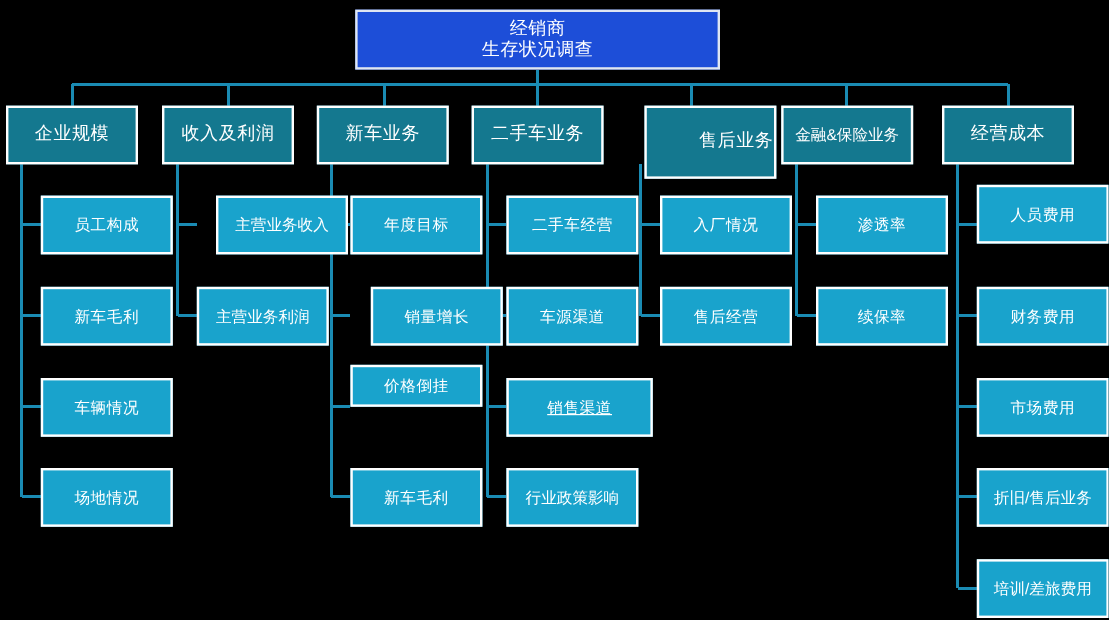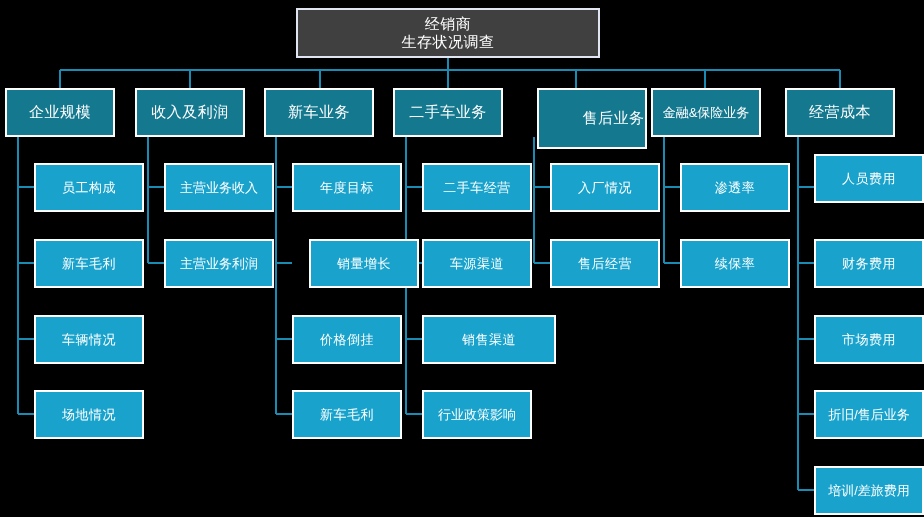--- a/index.html
+++ b/index.html
@@ -35,21 +35,21 @@
     align-items: center;
     justify-content: center;
     text-align: center;
     color: #ffffff;
     border: 2px solid #ffffff;
     line-height: 1.22;
     white-space: nowrap;
     letter-spacing: 0.5px;
   }
   .node.root {
-    background: #404040;
+    background: #1d4ed8;
     border-color: #dfe6f2;
     font-size: 15px;
     flex-direction: column;
     justify-content: center;
   }
   .node.root .line { display: block; }
   .node.lvl2 {
     background: #14788f;
     font-size: 15px;
   }
@@ -141,31 +141,31 @@
 
   <div class="node lvl2 tight" style="left:651px; top:88px; width:110px; height:49px;">金融&amp;保险业务</div>
 
   <div class="node lvl2" style="left:785px; top:88px; width:110px; height:49px;">经营成本</div>
 
   <div class="node lvl3" style="left:34px; top:163px; width:110px; height:49px;">员工构成</div>
   <div class="node lvl3" style="left:34px; top:239px; width:110px; height:49px;">新车毛利</div>
   <div class="node lvl3" style="left:34px; top:315px; width:110px; height:49px;">车辆情况</div>
   <div class="node lvl3" style="left:34px; top:390px; width:110px; height:49px;">场地情况</div>
 
-  <div class="node lvl3 tight" style="left:164px; top:163px; width:110px; height:49px;">主营业务收入</div>
+  <div class="node lvl3 tight" style="left:180px; top:163px; width:110px; height:49px;">主营业务收入</div>
   <div class="node lvl3 tight" style="left:164px; top:239px; width:110px; height:49px;">主营业务利润</div>
 
   <div class="node lvl3" style="left:292px; top:163px; width:110px; height:49px;">年度目标</div>
   <div class="node lvl3" style="left:309px; top:239px; width:110px; height:49px;">销量增长</div>
-  <div class="node lvl3" style="left:292px; top:315px; width:110px; height:49px;">价格倒挂</div>
+  <div class="node lvl3" style="left:292px; top:304px; width:110px; height:35px;">价格倒挂</div>
   <div class="node lvl3" style="left:292px; top:390px; width:110px; height:49px;">新车毛利</div>
 
   <div class="node lvl3" style="left:422px; top:163px; width:110px; height:49px;">二手车经营</div>
   <div class="node lvl3" style="left:422px; top:239px; width:110px; height:49px;">车源渠道</div>
-  <div class="node lvl3" style="left:422px; top:315px; width:134px; height:49px;">销售渠道</div>
+  <div class="node lvl3" style="left:422px; top:315px; width:122px; height:49px;text-decoration:underline;">销售渠道</div>
   <div class="node lvl3 tight" style="left:422px; top:390px; width:110px; height:49px;">行业政策影响</div>
 
   <div class="node lvl3" style="left:550px; top:163px; width:110px; height:49px;">入厂情况</div>
   <div class="node lvl3" style="left:550px; top:239px; width:110px; height:49px;">售后经营</div>
 
   <div class="node lvl3" style="left:680px; top:163px; width:110px; height:49px;">渗透率</div>
   <div class="node lvl3" style="left:680px; top:239px; width:110px; height:49px;">续保率</div>
 
   <div class="node lvl3" style="left:814px; top:154px; width:110px; height:49px;">人员费用</div>
   <div class="node lvl3" style="left:814px; top:239px; width:110px; height:49px;">财务费用</div>

